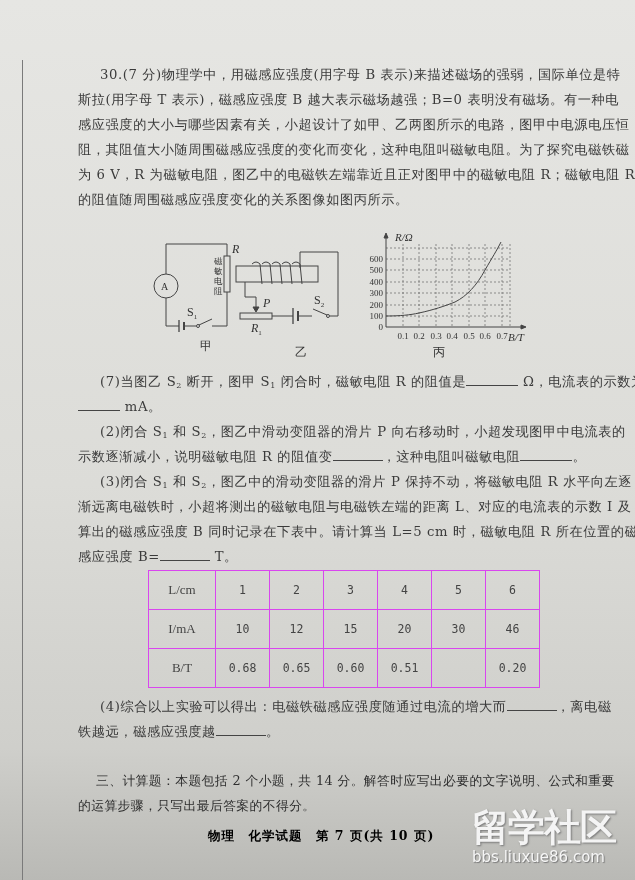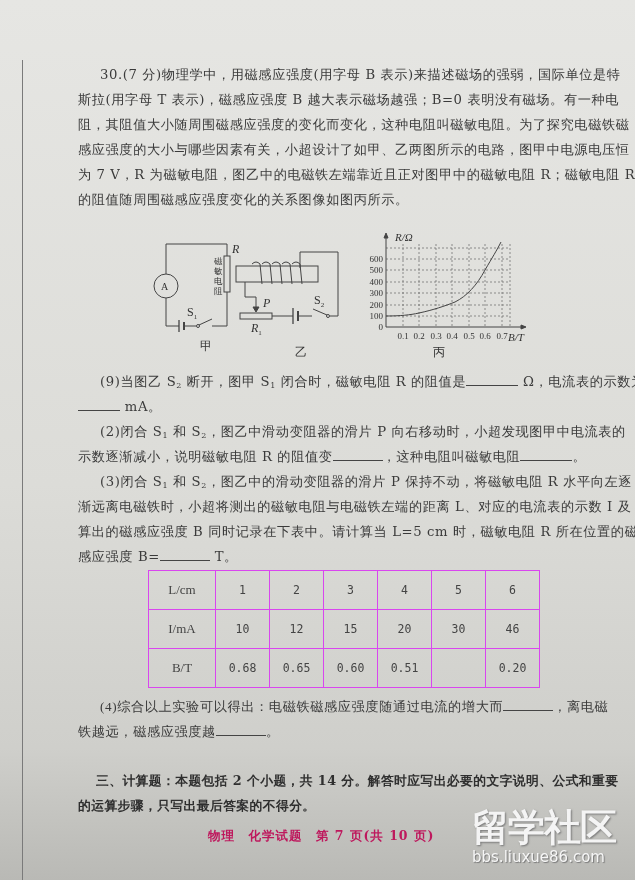--- a/index.html
+++ b/index.html
@@ -18,37 +18,37 @@
 
   
   .fig { position:absolute; }
   svg text { font-family:"Liberation Serif", serif; fill:#333; }
 
   table.data { position:absolute; left:148px; top:570px; border-collapse:collapse; font-family:"DejaVu Sans Mono","Liberation Mono",monospace; font-size:11.5px; color:#444; }
   table.data td { border:1px solid #d946ef; text-align:center; height:36px; }
   table.data td.hdr { width:64px; font-family:"Liberation Serif",serif; font-size:13px; }
   table.data td.c { width:51px; }
 
-  .footer { position:absolute; left:208px; top:828px; font-size:12.5px; font-weight:bold; letter-spacing:1px; color:#be185d; }
-  .section { position:absolute; left:78px; width:530px; font-size:12.8px; font-weight:bold; line-height:25px; color:#2f2f2f; letter-spacing:0.4px; }
+  .footer { position:absolute; left:208px; top:828px; font-size:12.5px; font-weight:bold; letter-spacing:1px; color:#000000; }
+  .section { position:absolute; left:78px; width:530px; font-size:12.8px; font-weight:normal; line-height:25px; color:#2f2f2f; letter-spacing:0.4px; }
   .watermark { position:absolute; left:472px; top:806px; width:162px; }
   .wm-title { font-family:"DejaVu Sans", sans-serif; font-weight:bold; font-size:37px; color:#f4f4f4; letter-spacing:-1px; line-height:44px; text-shadow:1px 1px 2px #777; }
   .wm-url { font-family:"DejaVu Sans", sans-serif; font-size:15px; color:#f6f6f6; letter-spacing:0px; text-shadow:1px 1px 1px #777; margin-top:-2px; }
 </style>
 </head>
 <body>
 
 <div class="margin-line"></div>
 
 <div class="para" style="top:62px;">
   <span class="line indent"><span>30.</span><span>(7 分)</span><span>物理学中，用磁感应强度(用字母 B 表示)来描述磁场的强弱，国际单位是特</span></span>
   <span class="line">斯拉(用字母 T 表示)，磁感应强度 B 越大表示磁场越强；B=0 表明没有磁场。有一种电</span>
+  <span class="line">感应强度的大小与哪些因素有关，小超设计了如甲、乙两图所示的电路，图甲中电源电压恒</span>
   <span class="line">阻，其阻值大小随周围磁感应强度的变化而变化，这种电阻叫磁敏电阻。为了探究电磁铁磁</span>
-  <span class="line">感应强度的大小与哪些因素有关，小超设计了如甲、乙两图所示的电路，图甲中电源电压恒</span>
-  <span class="line">为 7 V，R 为磁敏电阻，图乙中的电磁铁左端靠近且正对图甲中的磁敏电阻 R；磁敏电阻 R</span>
+  <span class="line">为 6 V，R 为磁敏电阻，图乙中的电磁铁左端靠近且正对图甲中的磁敏电阻 R；磁敏电阻 R</span>
   <span class="line">的阻值随周围磁感应强度变化的关系图像如图丙所示。</span>
 </div>
 
 <svg class="fig" style="left:140px;top:228px;" width="220" height="135" viewBox="0 0 220 135">
   <g stroke="#444" stroke-width="1" fill="none">
 
     <polyline points="26,16 87,16 87,28"></polyline>
     <rect x="84" y="28" width="6" height="36"></rect>
     <polyline points="87,64 87,98 74,98"></polyline>
     <line x1="26" y1="16" x2="26" y2="46"></line>
@@ -133,21 +133,21 @@
     <text x="114" y="111">0.5</text>
     <text x="130" y="111">0.6</text>
     <text x="147" y="111">0.7</text>
   </g>
   <text x="40" y="13" font-size="11" font-style="italic">R/Ω</text>
   <text x="153" y="113" font-size="11" font-style="italic">B/T</text>
   <text x="78" y="128" font-size="12">丙</text>
 </svg>
 
 <div class="para" style="top:369px;">
-  <span class="line indent"><span>(9)当图乙 S</span><sub>2</sub><span> 断开，图甲 S</span><sub>1</sub><span> 闭合时，磁敏电阻 R 的阻值是</span><span class="blank" style="width:52px"></span><span> Ω，电流表的示数为</span></span>
+  <span class="line indent"><span>(7)当图乙 S</span><sub>2</sub><span> 断开，图甲 S</span><sub>1</sub><span> 闭合时，磁敏电阻 R 的阻值是</span><span class="blank" style="width:52px"></span><span> Ω，电流表的示数为</span></span>
   <span class="line"><span class="blank" style="width:42px"></span><span> mA。</span></span>
   <span class="line indent"><span>(2)闭合 S</span><sub>1</sub><span> 和 S</span><sub>2</sub><span>，图乙中滑动变阻器的滑片 P 向右移动时，小超发现图甲中电流表的</span></span>
   <span class="line"><span>示数逐渐减小，说明磁敏电阻 R 的阻值变</span><span class="blank" style="width:50px"></span><span>，这种电阻叫磁敏电阻</span><span class="blank" style="width:52px"></span><span>。</span></span>
   <span class="line indent"><span>(3)闭合 S</span><sub>1</sub><span> 和 S</span><sub>2</sub><span>，图乙中的滑动变阻器的滑片 P 保持不动，将磁敏电阻 R 水平向左逐</span></span>
   <span class="line">渐远离电磁铁时，小超将测出的磁敏电阻与电磁铁左端的距离 L、对应的电流表的示数 I 及</span>
   <span class="line">算出的磁感应强度 B 同时记录在下表中。请计算当 L=5 cm 时，磁敏电阻 R 所在位置的磁</span>
   <span class="line"><span>感应强度 B=</span><span class="blank" style="width:50px"></span><span> T。</span></span>
 </div>
 
 <table class="data">
@@ -175,21 +175,21 @@
     <td class="c">0.68</td>
     <td class="c">0.65</td>
     <td class="c">0.60</td>
     <td class="c">0.51</td>
     <td class="c"></td>
     <td class="c">0.20</td>
   </tr>
 </tbody>
   </table>
 
-<div class="para" style="top:694px;font-family:Liberation Serif, serif;">
+<div class="para" style="top:694px;">
   <span class="line indent"><span>(4)综合以上实验可以得出：电磁铁磁感应强度随通过电流的增大而</span><span class="blank" style="width:50px"></span><span>，离电磁</span></span>
   <span class="line"><span>铁越远，磁感应强度越</span><span class="blank" style="width:50px"></span><span>。</span></span>
 </div>
 
 <div class="section" style="top:768px;">
   <span class="line" style="padding-left:18px;">三、计算题：本题包括 2 个小题，共 14 分。解答时应写出必要的文字说明、公式和重要</span>
   <span class="line">的运算步骤，只写出最后答案的不得分。</span>
 </div>
 
 <div class="footer">物理　化学试题　第 7 页(共 10 页)</div>

